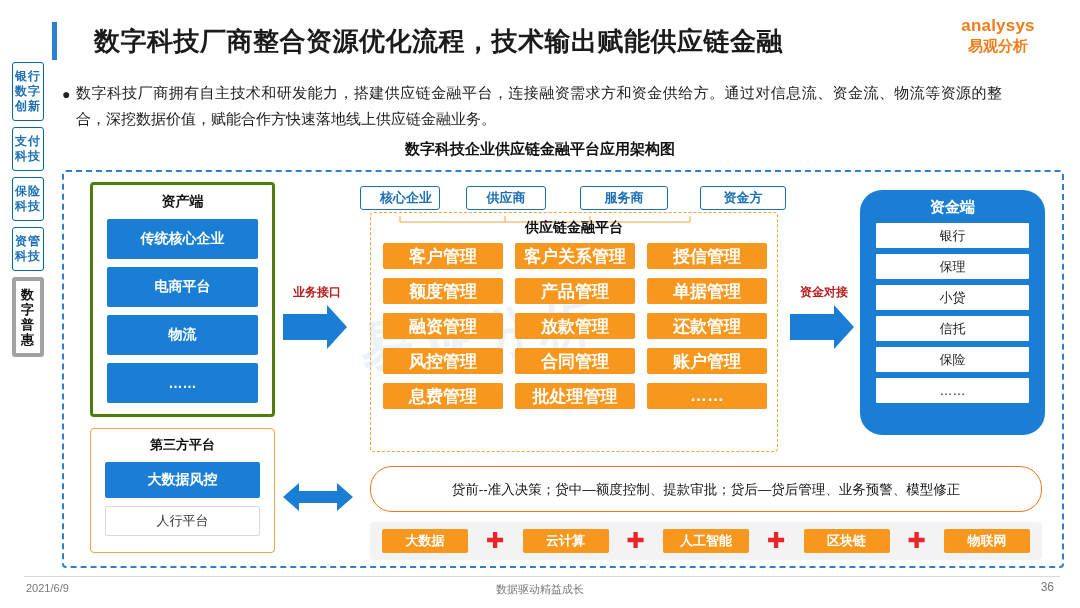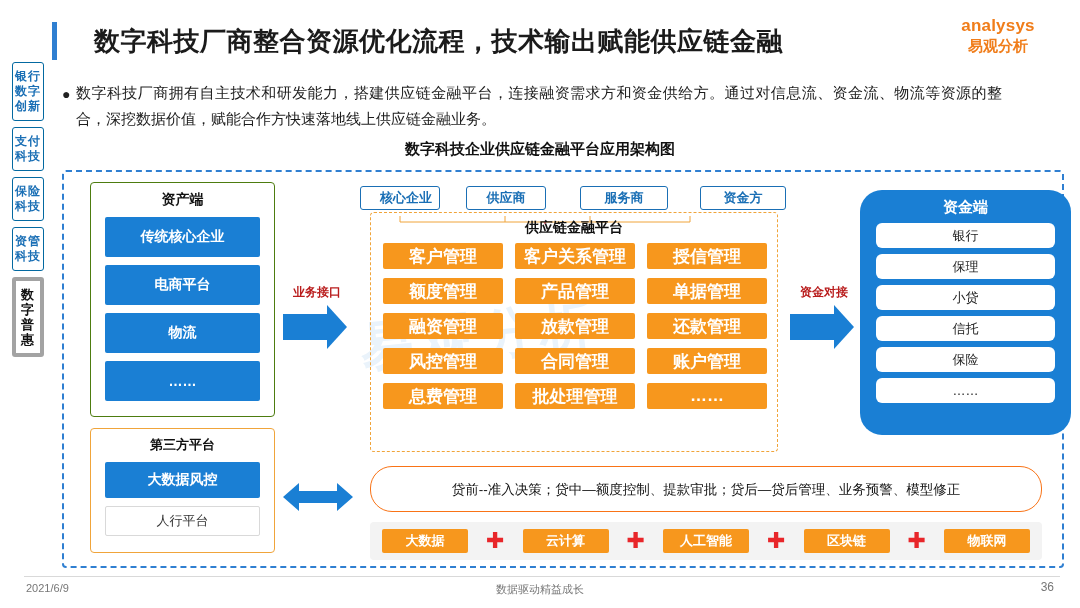--- a/index.html
+++ b/index.html
@@ -68,21 +68,21 @@
   
   .wm{
     position:absolute;left:360px;top:300px;font-size:54px;color:#eaf3fb;
     font-weight:bold;letter-spacing:6px;pointer-events:none;user-select:none;
     transform:rotate(-6deg);
   }
 
   
   .asset-box{
     position:absolute;left:90px;top:182px;width:185px;height:235px;
-    border:1px solid #4d7c0f;border-radius:4px;background:#fff;box-sizing:border-box;
+    border:3px solid #4d7c0f;border-radius:4px;background:#fff;box-sizing:border-box;
   }
   .asset-title{
     text-align:center;font-size:14px;font-weight:bold;color:#111;margin-top:8px;
   }
   .blue-item{
     margin:8px 14px 0 14px;height:40px;background:#1a7fd4;color:#fff;
     display:flex;align-items:center;justify-content:center;font-size:14px;font-weight:bold;
     border-radius:2px;
   }
   .blue-item.small{height:36px;}
@@ -136,28 +136,28 @@
     display:grid;grid-template-columns:1fr 1fr 1fr;grid-gap:9px 12px;
   }
   .cell{
     height:26px;background:#f7971d;color:#fff;font-size:17px;font-weight:bold;
     display:flex;align-items:center;justify-content:center;border-radius:2px;
   }
   .cell.blank{background:#f7971d;}
 
   
   .capital{
-    position:absolute;left:860px;top:190px;width:211px;height:245px;
+    position:absolute;left:860px;top:190px;width:185px;height:245px;
     background:#1a7fd4;border-radius:22px;box-sizing:border-box;
   }
   .capital-title{
     text-align:center;color:#fff;font-size:15px;font-weight:bold;margin-top:8px;
   }
   .cap-item{
-    margin:6px 16px 0 16px;height:25px;background:#fff;border-radius:6px;
+    margin:6px 16px 0 16px;height:25px;background:#fff;border-radius:1px;
     display:flex;align-items:center;justify-content:center;font-size:13px;color:#222;
   }
 
   
   .process{
     position:absolute;left:370px;top:466px;width:672px;height:46px;
     border:1px solid #f97316;border-radius:22px;box-sizing:border-box;
     display:flex;align-items:center;justify-content:center;text-align:center;
     font-size:13.5px;color:#111;line-height:21px;padding:0 22px;
   }

